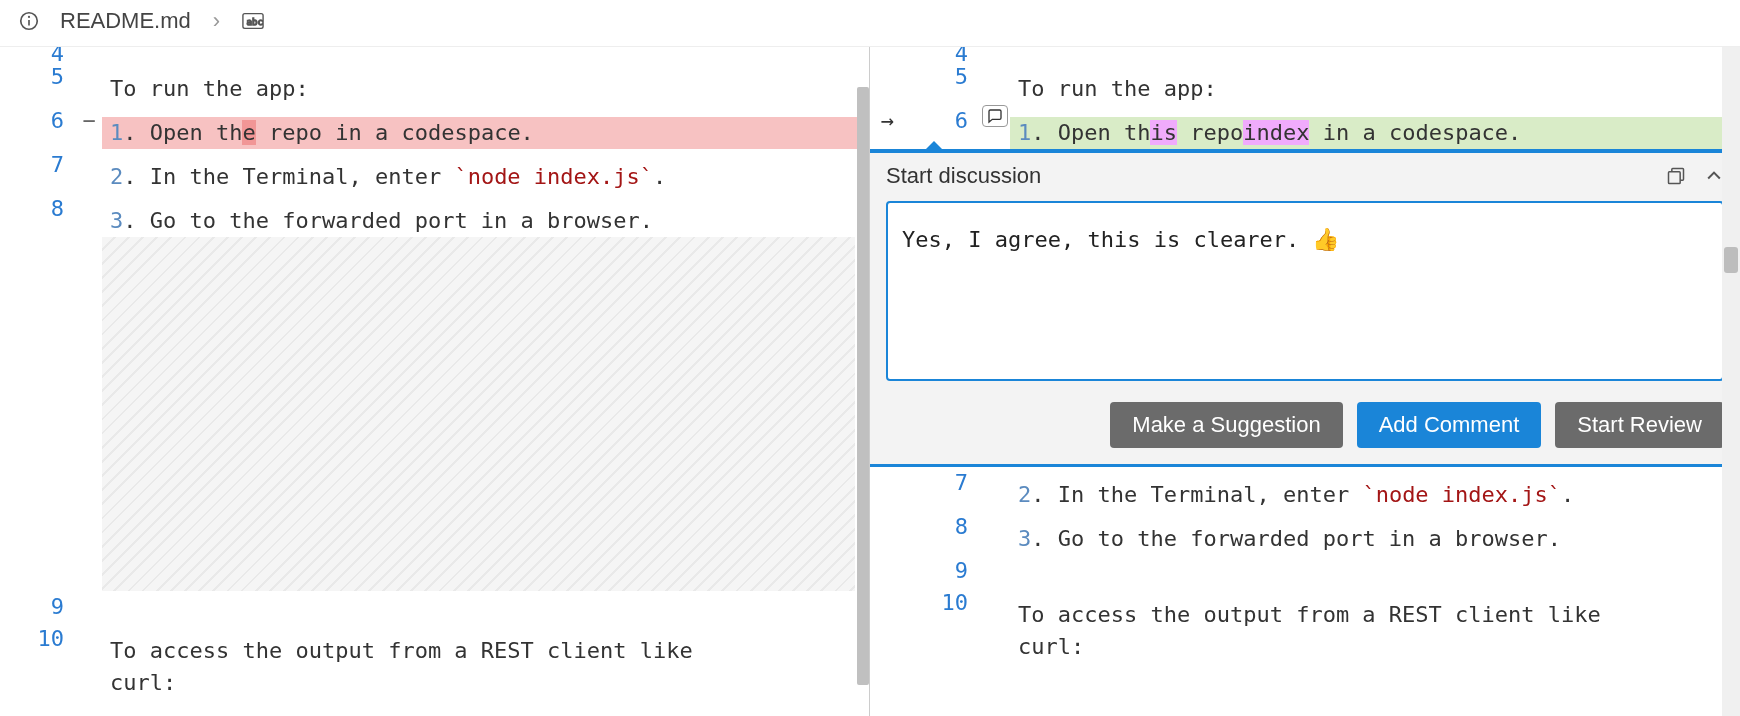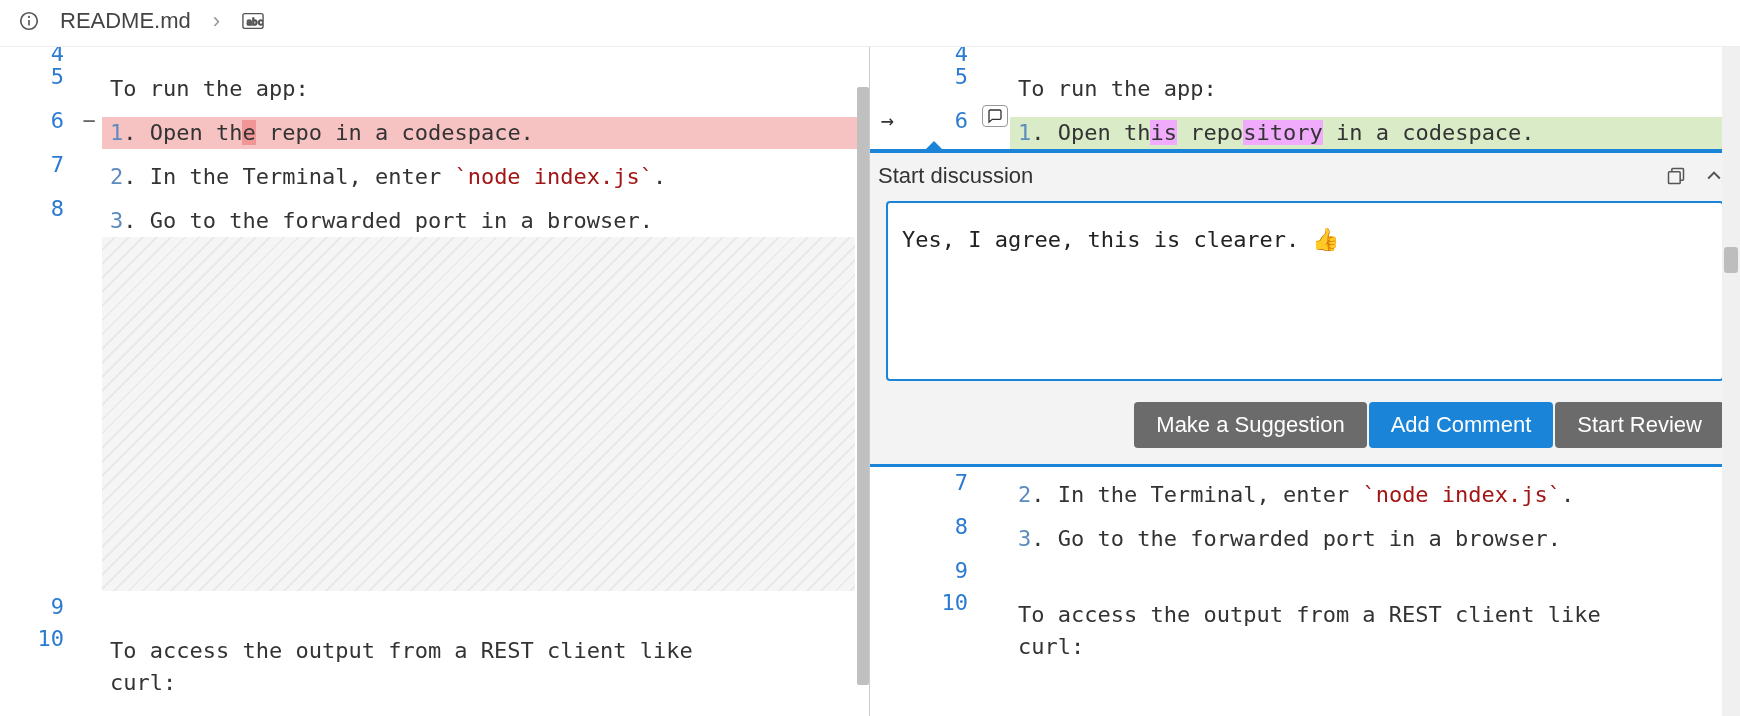--- a/index.html
+++ b/index.html
@@ -102,21 +102,21 @@
     position:absolute;
     top:-12px; left:54px;
     border-left:10px solid transparent;
     border-right:10px solid transparent;
     border-bottom:10px solid #1a85d8;
   }
   .disc-head {
     display:flex;
     align-items:center;
     justify-content: space-between;
-    padding: 10px 16px 8px 8px;
+    padding: 10px 16px 8px 16px;
     font-size: 22px;
     color:#333;
   }
   .disc-head-actions { display:flex; gap:18px; align-items:center; }
   .disc-body { padding: 4px 16px 10px 16px; }
   .disc-textarea {
     width:100%;
     min-height: 180px;
     border: 2px solid #1a85d8;
     border-radius: 4px;
@@ -124,21 +124,21 @@
     font-family: "Menlo","Consolas",monospace;
     font-size: 22px;
     padding: 24px 14px;
     resize: none;
     outline:none;
     color:#222;
   }
   .disc-buttons {
     display:flex;
     justify-content:flex-end;
-    gap: 2px;
+    gap: 14px;
     padding: 8px 16px 16px 16px;
   }
   .btn {
     font-size: 22px;
     padding: 10px 22px;
     border-radius: 4px;
     border: none;
     cursor: pointer;
     color:#fff;
   }
@@ -254,21 +254,21 @@
     <div class="row mono">
       <div class="arrow-col">→</div>
       <div class="gutter-col gutter-num">6</div>
       <div class="extra-icon">
         <span class="comment-glyph">
           <svg width="18" height="16" viewBox="0 0 24 24" fill="none" stroke="#333" stroke-width="2">
             <path d="M21 15a2 2 0 0 1-2 2H8l-5 4V5a2 2 0 0 1 2-2h14a2 2 0 0 1 2 2z"></path>
           </svg>
         </span>
       </div>
-      <div class="code bg-add"><span class="num">1</span>. Open th<span class="hl-add-dark">is</span> repo<span class="hl-add-dark">sitory</span> in a codespace.</div>
+      <div class="code bg-add"><span class="num">1</span>. Open th<span class="hl-add-dark">is</span> repo<span class="hl-add-dark">index</span> in a codespace.</div>
     </div>
 
     <div class="discussion">
       <div class="disc-head">
         <span>Start discussion</span>
         <div class="disc-head-actions">
           <svg width="20" height="20" viewBox="0 0 24 24" fill="none" stroke="#555" stroke-width="1.8">
             <rect x="7" y="3" width="14" height="14" rx="1"></rect>
               <rect x="3" y="7" width="14" height="14" rx="1" fill="#f3f3f3"></rect>
           </svg>

